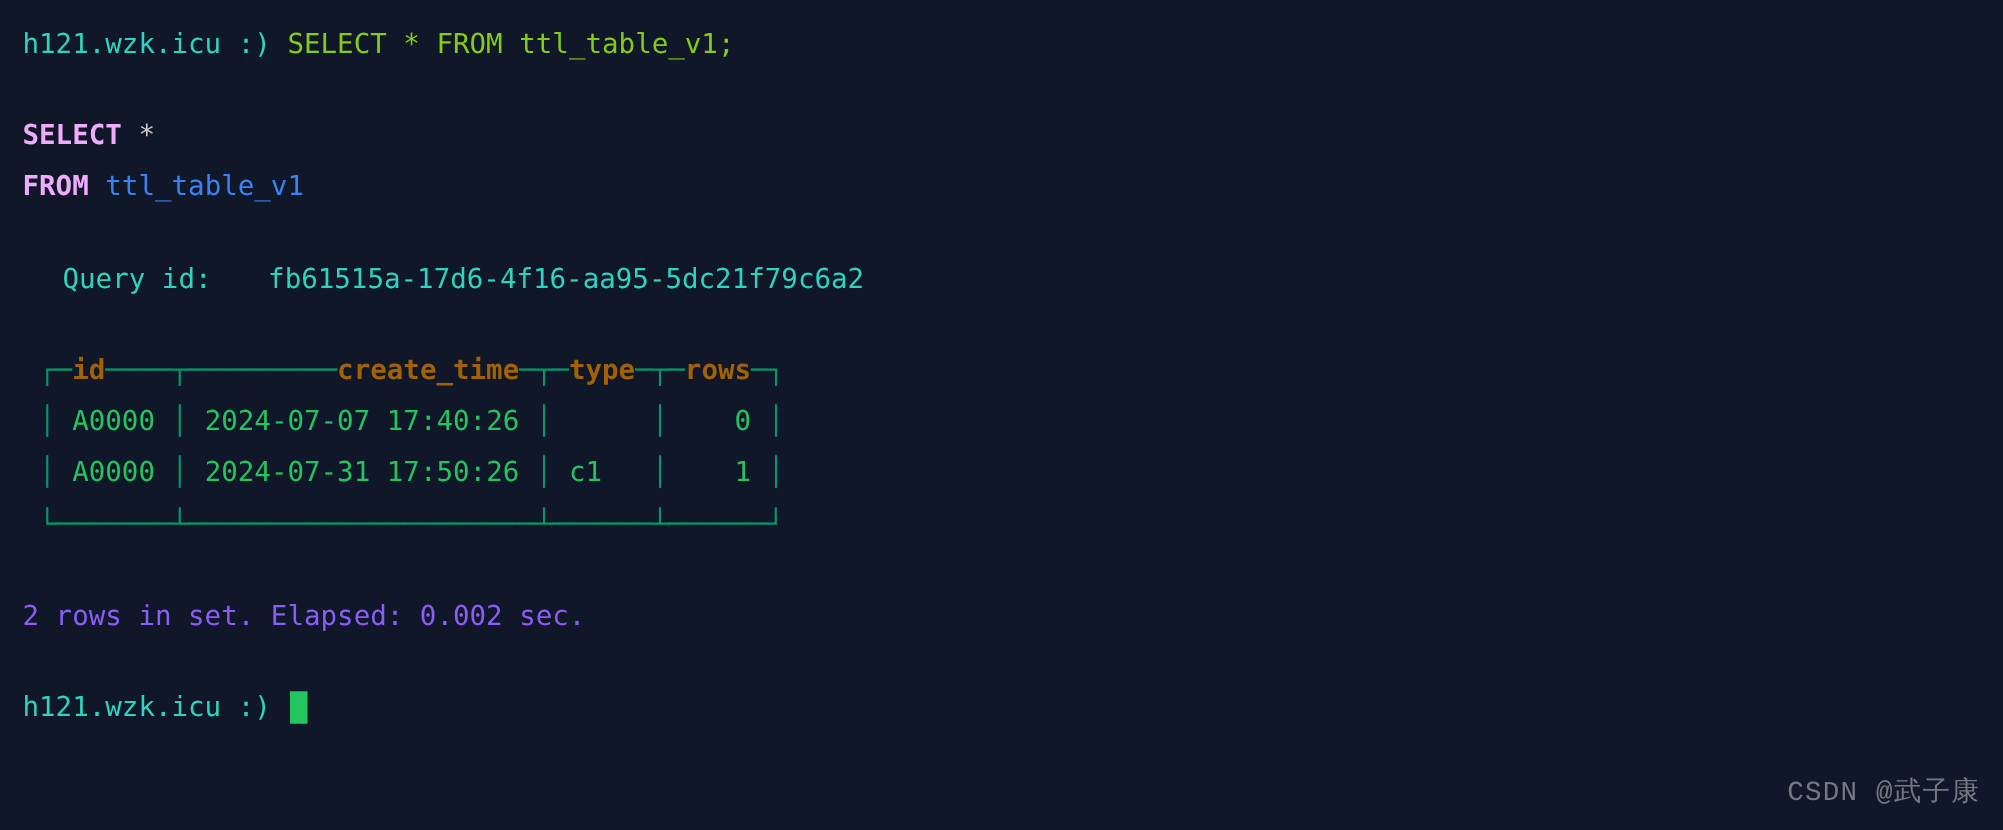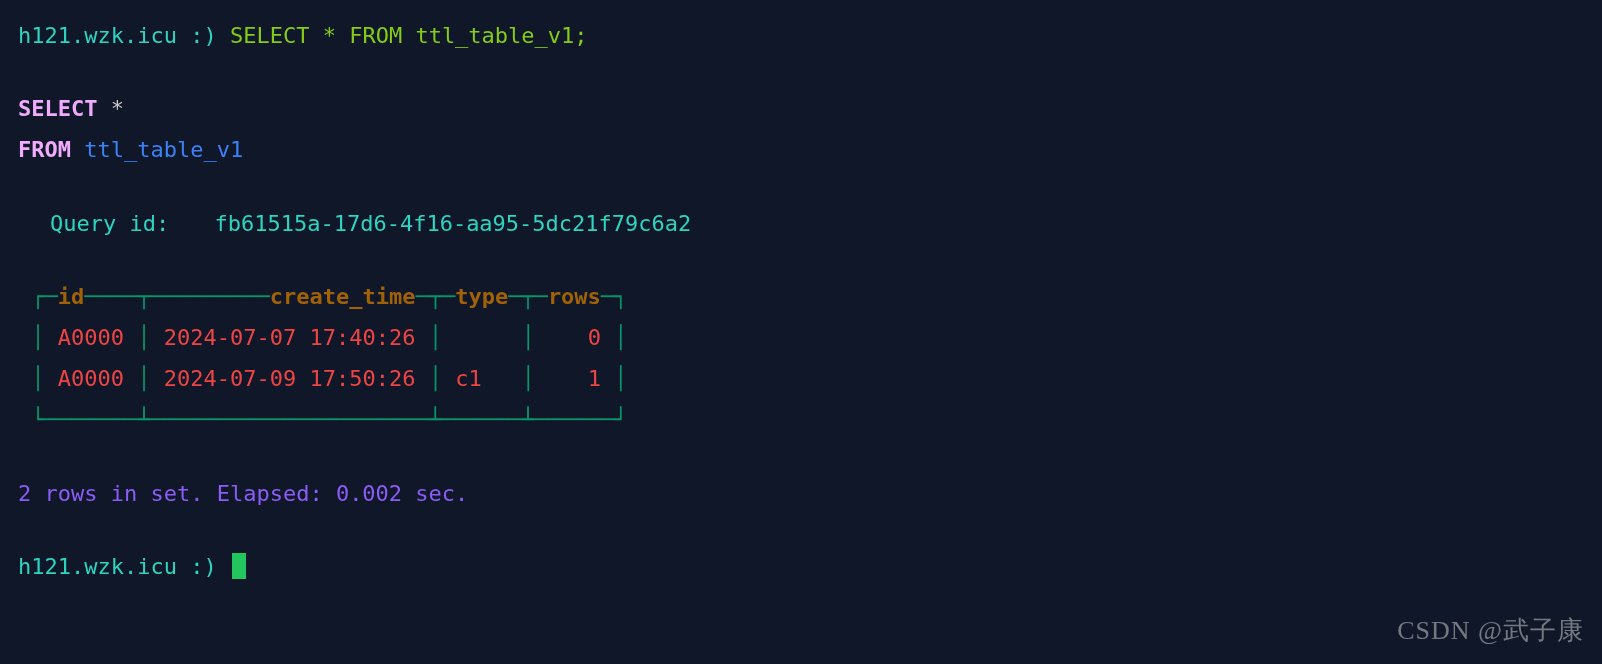--- a/index.html
+++ b/index.html
@@ -25,37 +25,37 @@
   }
   .prompt-host { color: #2dd4bf; }
   .prompt-smiley { color: #2dd4bf; }
   .sql-input { color: #84cc16; }
   .kw-bold { color: #f0abfc; font-weight: bold; }
   .star { color: #ccc; }
   .ident { color: #3b82f6; }
   .query-id { color: #2dd4bf; margin-left: 32px; }
   .table-border { color: #059669; }
   .table-header { color: #a16207; font-weight: bold; }
-  .table-cell { color: #ef4444; }
+  .table-cell { color: #22c55e; }
   .status { color: #8b5cf6; }
   .cursor {
     display: inline-block;
     width: 14px;
     height: 26px;
     background-color: #22c55e;
     vertical-align: text-bottom;
     margin-left: 2px;
   }
   .watermark {
     position: absolute;
     bottom: 12px;
     right: 18px;
     color: rgba(200,200,200,0.55);
-    font-family: Liberation Serif, serif;
-    font-size: 26px;
+    font-family: Liberation Mono, monospace;
+    font-size: 22px;
     letter-spacing: 1px;
   }
   .blank { height: 32px; }
 </style>
 </head>
 <body>
 
 <div class="line"><span class="prompt-host">h121.wzk.icu</span><span class="prompt-smiley"> <span>:)</span> </span><span class="sql-input">SELECT * FROM ttl_table_v1;</span></div>
 
 <div class="blank"></div>
@@ -64,21 +64,21 @@
 <div class="line"><span class="kw-bold">FROM</span><span class="ident"> ttl_table_v1</span></div>
 
 <div class="blank"></div>
 
 <div class="line"><span class="query-id">Query id:</span> <span class="query-id">fb61515a-17d6-4f16-aa95-5dc21f79c6a2</span></div>
 
 <div class="blank"></div>
 
 <div class="line table-border"> ┌─<span class="table-header">id</span>────┬─────────<span class="table-header">create_time</span>─┬─<span class="table-header">type</span>─┬─<span class="table-header">rows</span>─┐</div>
 <div class="line table-border"> │ <span class="table-cell">A0000</span> │ <span class="table-cell">2024-07-07 17:40:26</span> │ <span class="table-cell">    </span> │    <span class="table-cell">0</span> │</div>
-<div class="line table-border"> │ <span class="table-cell">A0000</span> │ <span class="table-cell">2024-07-09 17:50:26</span> │ <span class="table-cell">c1</span>   │    <span class="table-cell">1</span> │</div>
+<div class="line table-border"> │ <span class="table-cell">A0000</span> │ <span class="table-cell">2024-07-31 17:50:26</span> │ <span class="table-cell">c1</span>   │    <span class="table-cell">1</span> │</div>
 <div class="line table-border"> └───────┴─────────────────────┴──────┴──────┘</div>
 
 <div class="blank"></div>
 
 <div class="line status">2 rows in set. Elapsed: 0.002 sec.</div>
 
 <div class="blank"></div>
 
 <div class="line"><span class="prompt-host">h121.wzk.icu</span><span class="prompt-smiley"> <span>:)</span> </span><span class="cursor"></span></div>
 

